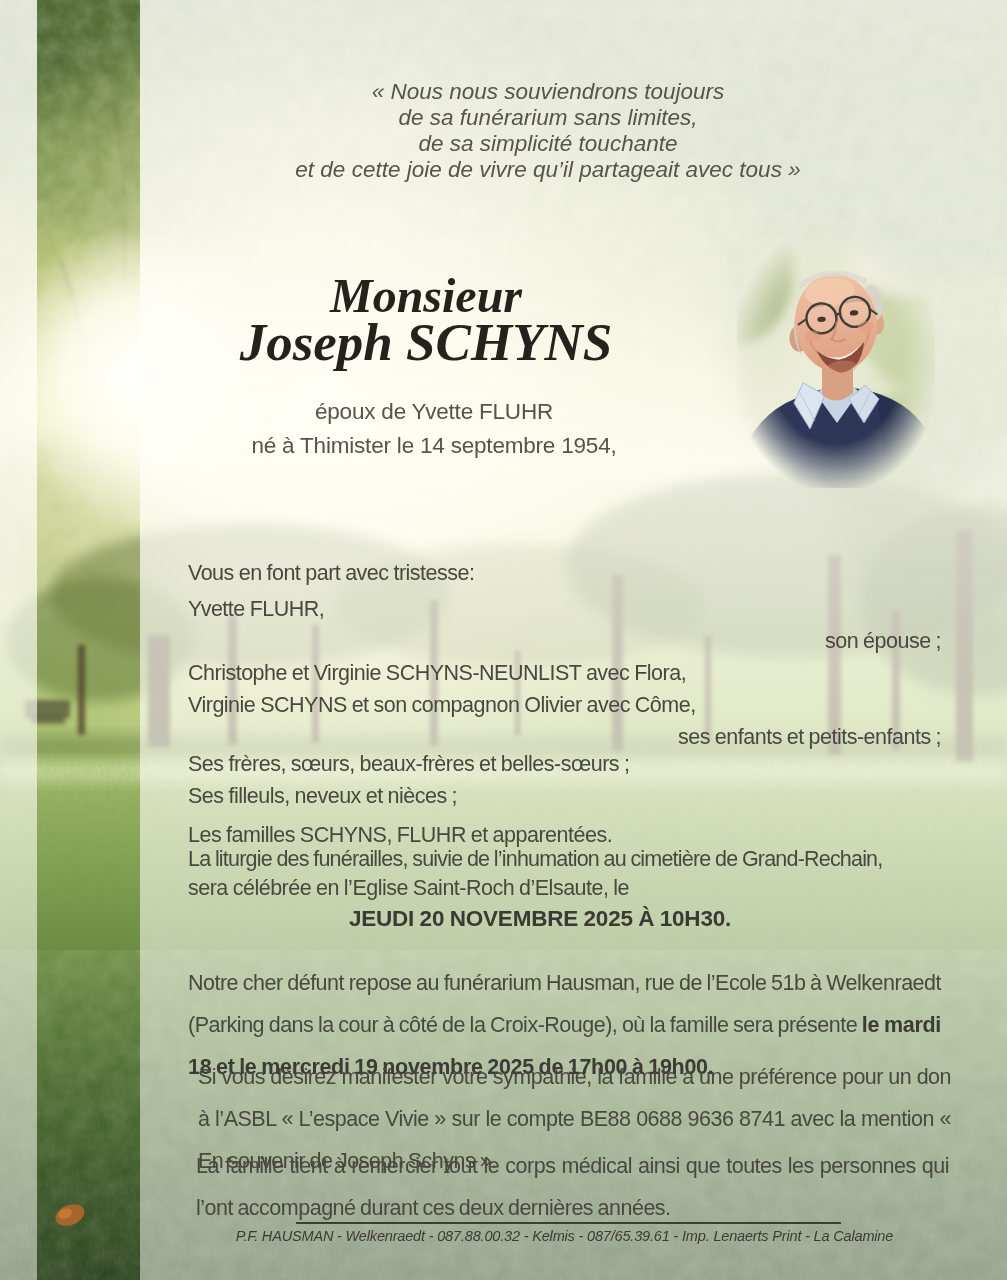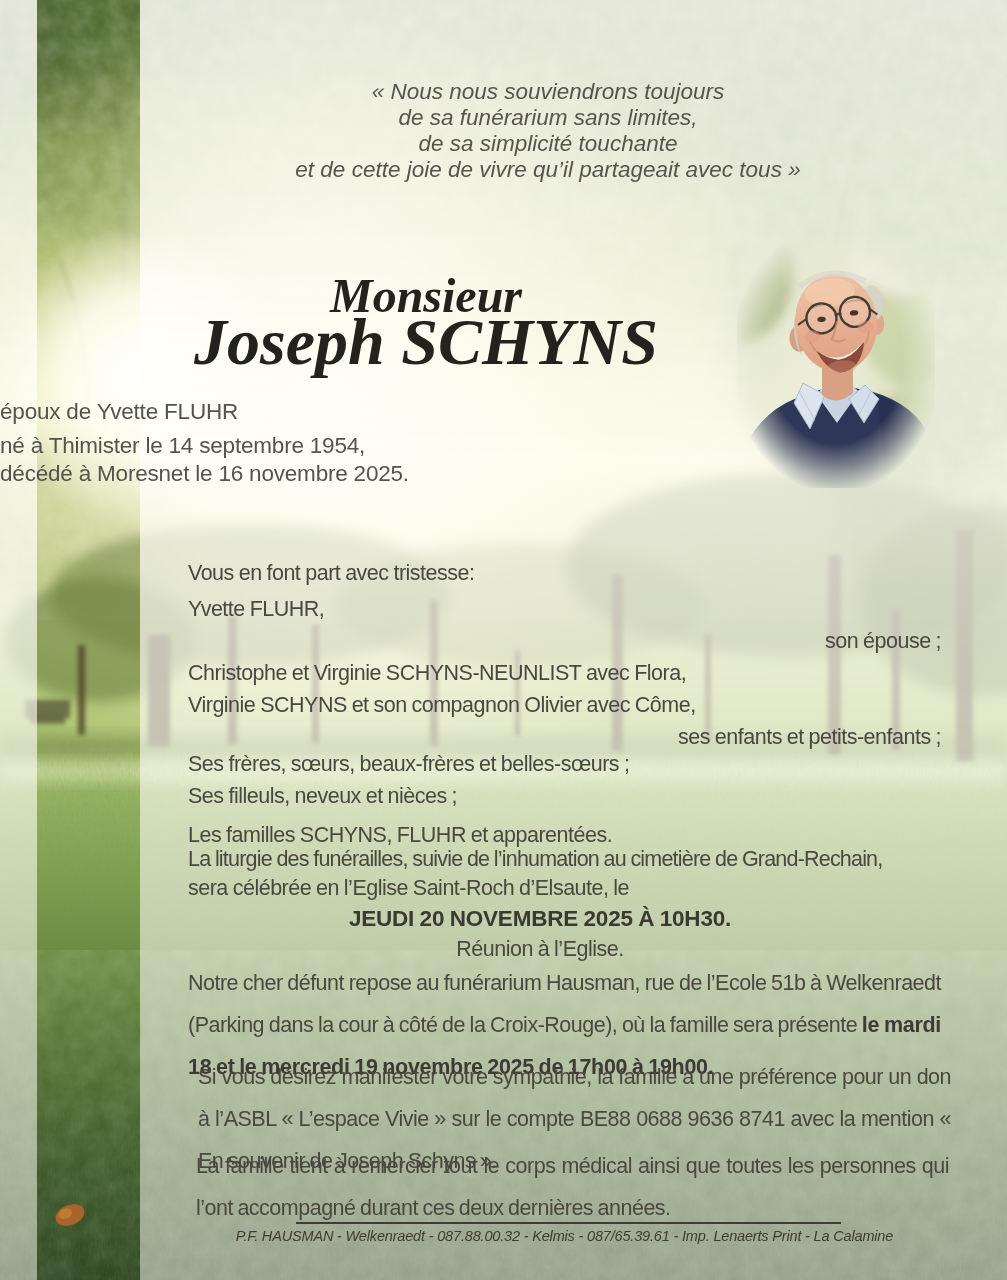--- a/index.html
+++ b/index.html
@@ -16,22 +16,22 @@
   .left{left:188px;}
   .right{right:66px;text-align:right;left:auto;}
 
   .quote{left:90px;width:916px;text-align:center;font-style:italic;
          color:#56544c;font-size:22.5px;line-height:26px;letter-spacing:0;
          word-spacing:0;}
   .title-block{left:0;width:852px;text-align:center;
          font-family:"Liberation Serif", serif;font-style:italic;
          font-weight:bold;color:#24221d;letter-spacing:0;word-spacing:0;}
   .t-mons{font-size:48px;}
-  .t-name{font-size:66px;}
-  .subtitle{left:0;width:852px;color:#55534b;
+  .t-name{font-size:53px;}
+  .subtitle{left:8px;width:852px;text-align:center;color:#55534b;
             font-size:22.5px;letter-spacing:-0.2px;word-spacing:0;}
 
   .center-col{left:188px;width:704px;text-align:center;}
   .bold-date{font-weight:bold;color:#3a3933;font-size:22.5px;letter-spacing:-0.2px;}
 
   .para{position:absolute;left:188px;width:753px;color:#49483f;
         font-size:21.5px;letter-spacing:-0.5px;word-spacing:-1px;
         line-height:42px;text-align:justify;white-space:normal;}
   .para .b{font-weight:bold;color:#3c3b35;letter-spacing:-0.3px;}
 
@@ -201,21 +201,20 @@
     <div class="txt quote" style="top:79px">« Nous nous souviendrons toujours</div>
     <div class="txt quote" style="top:105px">de sa funérarium sans limites,</div>
     <div class="txt quote" style="top:131px">de sa simplicité touchante</div>
     <div class="txt quote" style="top:157px">et de cette joie de vivre qu’il partageait avec tous »</div>
   </div>
 
   <div class="txt title-block t-mons" style="top:283px">Monsieur</div>
   <div class="txt title-block t-name" style="top:329px">Joseph SCHYNS</div>
   <div class="txt subtitle" style="top:399px">époux de Yvette FLUHR</div>
   <div class="txt subtitle" style="top:433px">né à Thimister le 14 septembre 1954,</div>
-  <div class="txt subtitle" style="top:461px">décédé à Moresnet le 16 novembre 2025.</div>
 
   <div class="portrait">
     <svg viewBox="0 0 198 253" aria-hidden="true">
       <defs>
         <linearGradient id="pBg" x1="0" y1="0" x2="1" y2="1">
           <stop offset="0" stop-color="#dfe3c4"></stop>
           <stop offset="0.5" stop-color="#eceedb"></stop>
           <stop offset="1" stop-color="#cfd8ac"></stop>
         </linearGradient>
         <linearGradient id="pFace" x1="0" y1="0" x2="0" y2="1">
@@ -286,21 +285,20 @@
   <div class="txt left" style="top:660px">Christophe et Virginie SCHYNS-NEUNLIST avec Flora,</div>
   <div class="txt left" style="top:692px">Virginie SCHYNS et son compagnon Olivier avec Côme,</div>
   <div class="txt right" style="top:724px">ses enfants et petits-enfants ;</div>
   <div class="txt left" style="top:751px">Ses frères, sœurs, beaux-frères et belles-sœurs ;</div>
   <div class="txt left" style="top:783px">Ses filleuls, neveux et nièces ;</div>
   <div class="txt left" style="top:822px">Les familles SCHYNS, FLUHR et apparentées.</div>
 
   <div class="txt left" style="top:846px;letter-spacing:-0.8px">La liturgie des funérailles, suivie de l’inhumation au cimetière de Grand-Rechain,</div>
   <div class="txt left" style="top:875px">sera célébrée en l’Eglise Saint-Roch d’Elsaute, le</div>
   <div class="txt center-col bold-date" style="top:906px">JEUDI 20 NOVEMBRE 2025 À 10H30.</div>
-  <div class="txt center-col" style="top:936px">Réunion à l’Eglise.</div>
 
   <p class="para" style="top:962px;margin:0"><span>Notre cher défunt repose au funérarium Hausman, rue de l’Ecole 51b à Welkenraedt (Parking dans la cour à côté de la Croix-Rouge), où la famille sera présente </span><span class="b">le mardi 18 et le mercredi 19 novembre 2025 de 17h00 à 19h00.</span></p>
 
   <p class="para" style="top:1046px;margin:10px">Si vous désirez manifester votre sympathie, la famille a une préférence pour un don à l’ASBL « L’espace Vivie » sur le compte BE88 0688 9636 8741 avec la mention « En souvenir de Joseph Schyns ».</p>
 
   <p class="para" style="top:1137px;margin:8px">La famille tient à remercier tout le corps médical ainsi que toutes les personnes qui l’ont accompagné durant ces deux dernières années.</p>
 
   <div class="footer-rule"></div>
   <div class="footer-text">P.F. HAUSMAN - Welkenraedt - 087.88.00.32 - Kelmis - 087/65.39.61 - Imp. Lenaerts Print - La Calamine</div>
 

